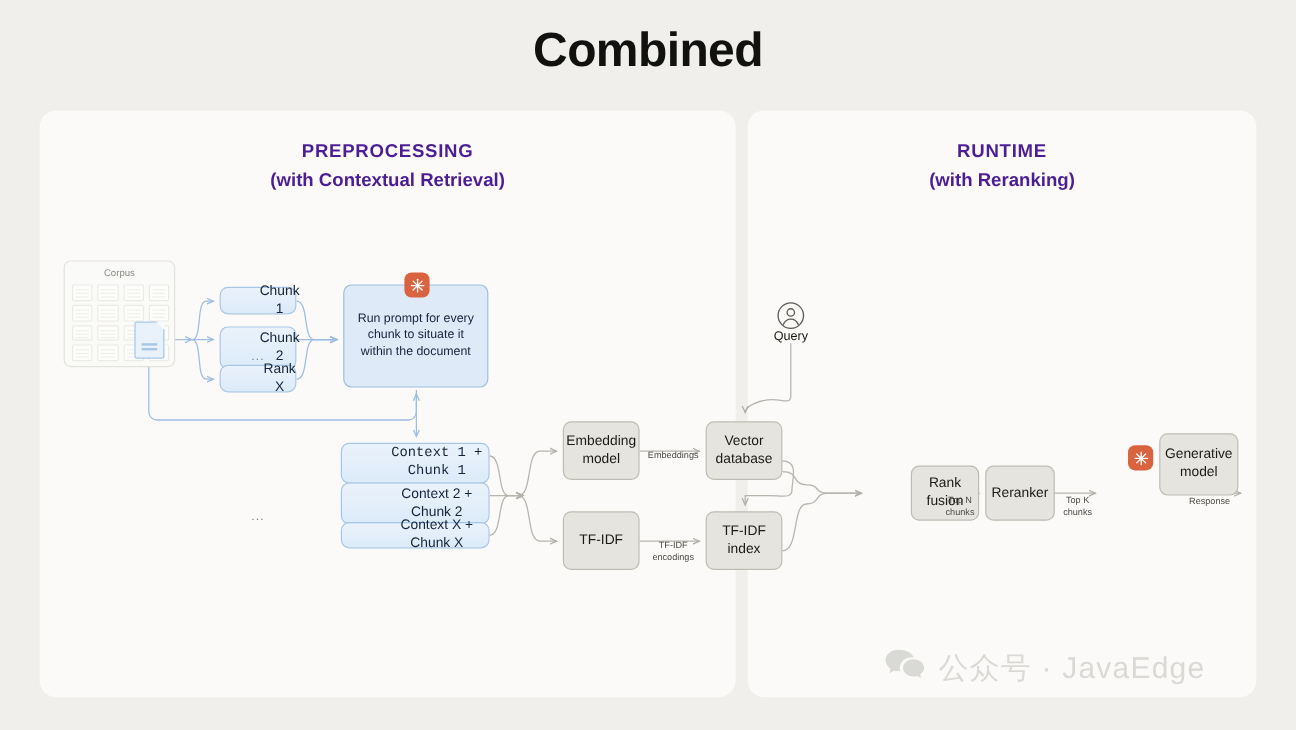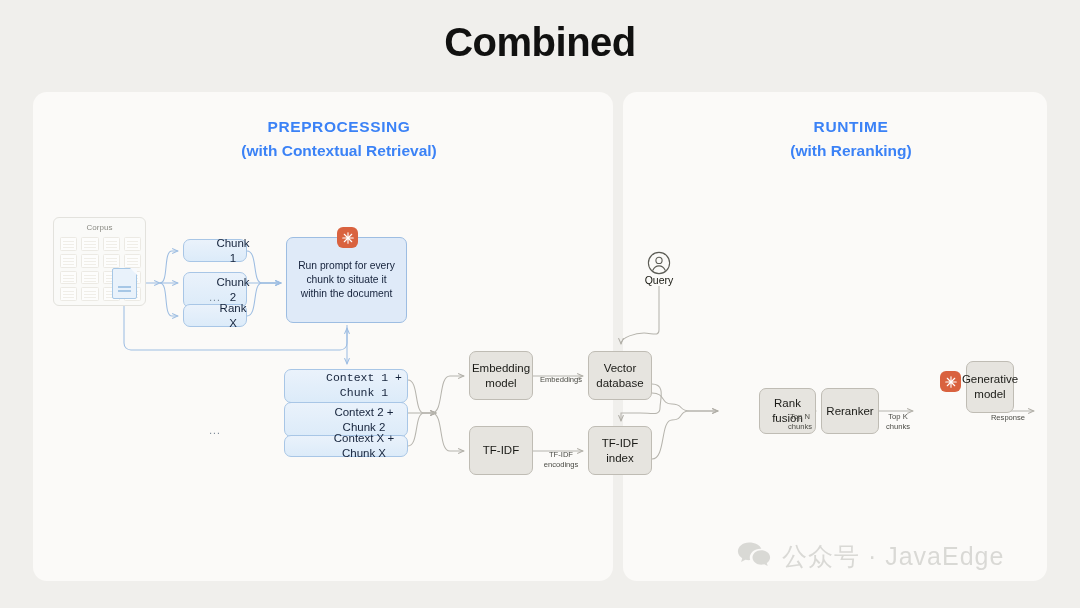--- a/index.html
+++ b/index.html
@@ -22,22 +22,22 @@
   
   .panel {
     position: absolute;
     background: #fbfaf8;
     border-radius: 14px;
   }
   #panel-pre  { left: 33px;  top: 92px; width: 580px; height: 489px; }
   #panel-run  { left: 623px; top: 92px; width: 424px; height: 489px; }
 
   .panel-head {
-    position: absolute; left: 16px; width: 100%;
-    text-align: center; color: #3b82f6;
+    position: absolute; left: 0; width: 100%;
+    text-align: center; color: #4c1d95;
   }
   .panel-head .l1 { font-size: 15.5px; font-weight: 700; letter-spacing: 0.6px; }
   .panel-head .l2 { font-size: 15.5px; font-weight: 700; margin-top: 6px; }
   #head-pre { top: 26px; }
   #head-run { top: 26px; }
 
   
   #wires { position: absolute; left: 0; top: 0; width: 1080px; height: 608px; pointer-events: none; }
 
   
@@ -136,21 +136,21 @@
   #ctx2 { left: 284px; top: 402px; width: 124px; height: 35px; }
   #ctxX { left: 284px; top: 435px; width: 124px; height: 22px; }
 
   
   #embed  { left: 469px; top: 351px; width: 64px; height: 49px; }
   #tfidf  { left: 469px; top: 426px; width: 64px; height: 49px; }
   #vecdb  { left: 588px; top: 351px; width: 64px; height: 49px; }
   #tfindex{ left: 588px; top: 426px; width: 64px; height: 49px; }
   #rankf  { left: 723px; top: 388px; width: 57px; height: 46px; margin-left: 36px; }
   #rerank { left: 821px; top: 388px; width: 58px; height: 46px; }
-  #genmod { left: 918px; top: 361px; width: 48px; height: 52px; margin-left: 48px; }
+  #genmod { left: 918px; top: 361px; width: 66px; height: 52px; margin-left: 48px; }
 
   
   .wlabel {
     position: absolute; text-align: center;
     font-size: 7.6px; color: #4b4b45; line-height: 1.3;
   }
   #lab-emb   { left: 531px; top: 375px; width: 60px; }
   #lab-tfenc { left: 531px; top: 450px; width: 60px; }
   #lab-topn  { left: 778px; top: 412px; width: 44px; }
   #lab-topk  { left: 876px; top: 412px; width: 44px; }

